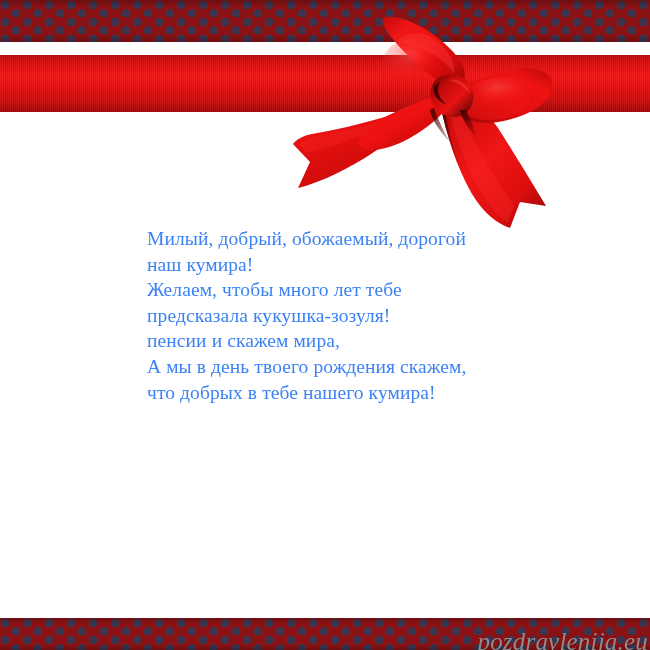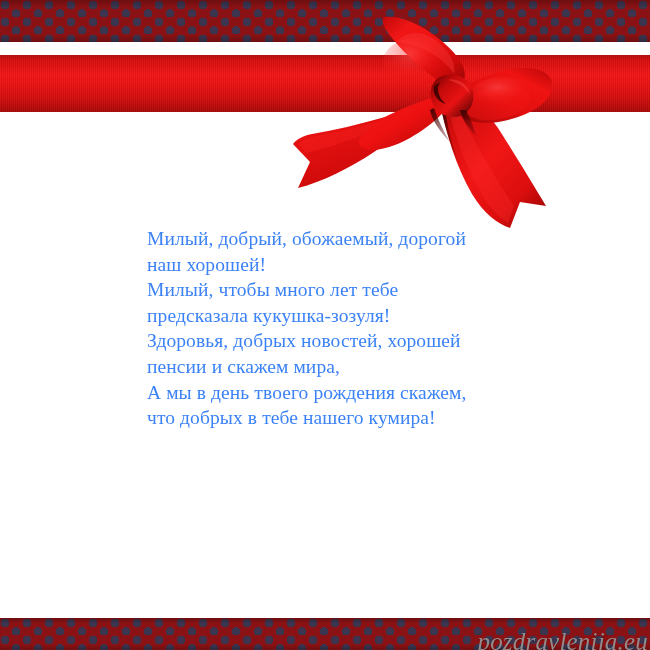--- a/index.html
+++ b/index.html
@@ -245,24 +245,23 @@
       <path d="M 152 66 C 148 72, 150 82, 158 88 C 150 86, 144 78, 146 70 Z" fill="#2c0101" opacity="0.8"></path>
       <path d="M 160 64 C 170 62, 180 68, 182 78 C 176 70, 168 66, 160 64 Z" fill="#ff4a4a" opacity="0.40"></path>
 
       <path d="M 146 92 C 150 104, 156 116, 162 126 C 152 116, 144 104, 142 94 Z" fill="url(#gDarkFold)"></path>
       <path d="M 178 94 C 182 102, 186 112, 188 120 C 180 112, 174 102, 172 94 Z" fill="url(#gDarkFold)"></path>
     </svg>
   </div>
 
   <div class="verse">
     <div class="line">Милый, добрый, обожаемый, дорогой</div>
-    <div class="line">наш хорошей!</div>
-    <div class="line">Милый, чтобы много лет тебе</div>
+    <div class="line">наш кумира!</div>
+    <div class="line">Желаем, чтобы много лет тебе</div>
     <div class="line">предсказала кукушка-зозуля!</div>
-    <div class="line">Здоровья, добрых новостей, хорошей</div>
     <div class="line">пенсии и скажем мира,</div>
     <div class="line">А мы в день твоего рождения скажем,</div>
     <div class="line">что добрых в тебе нашего кумира!</div>
   </div>
 
   <div class="dot-band dot-band--bottom">
     <div class="band-shade"></div>
   </div>
 
   <div class="watermark">pozdravlenija.eu</div>

